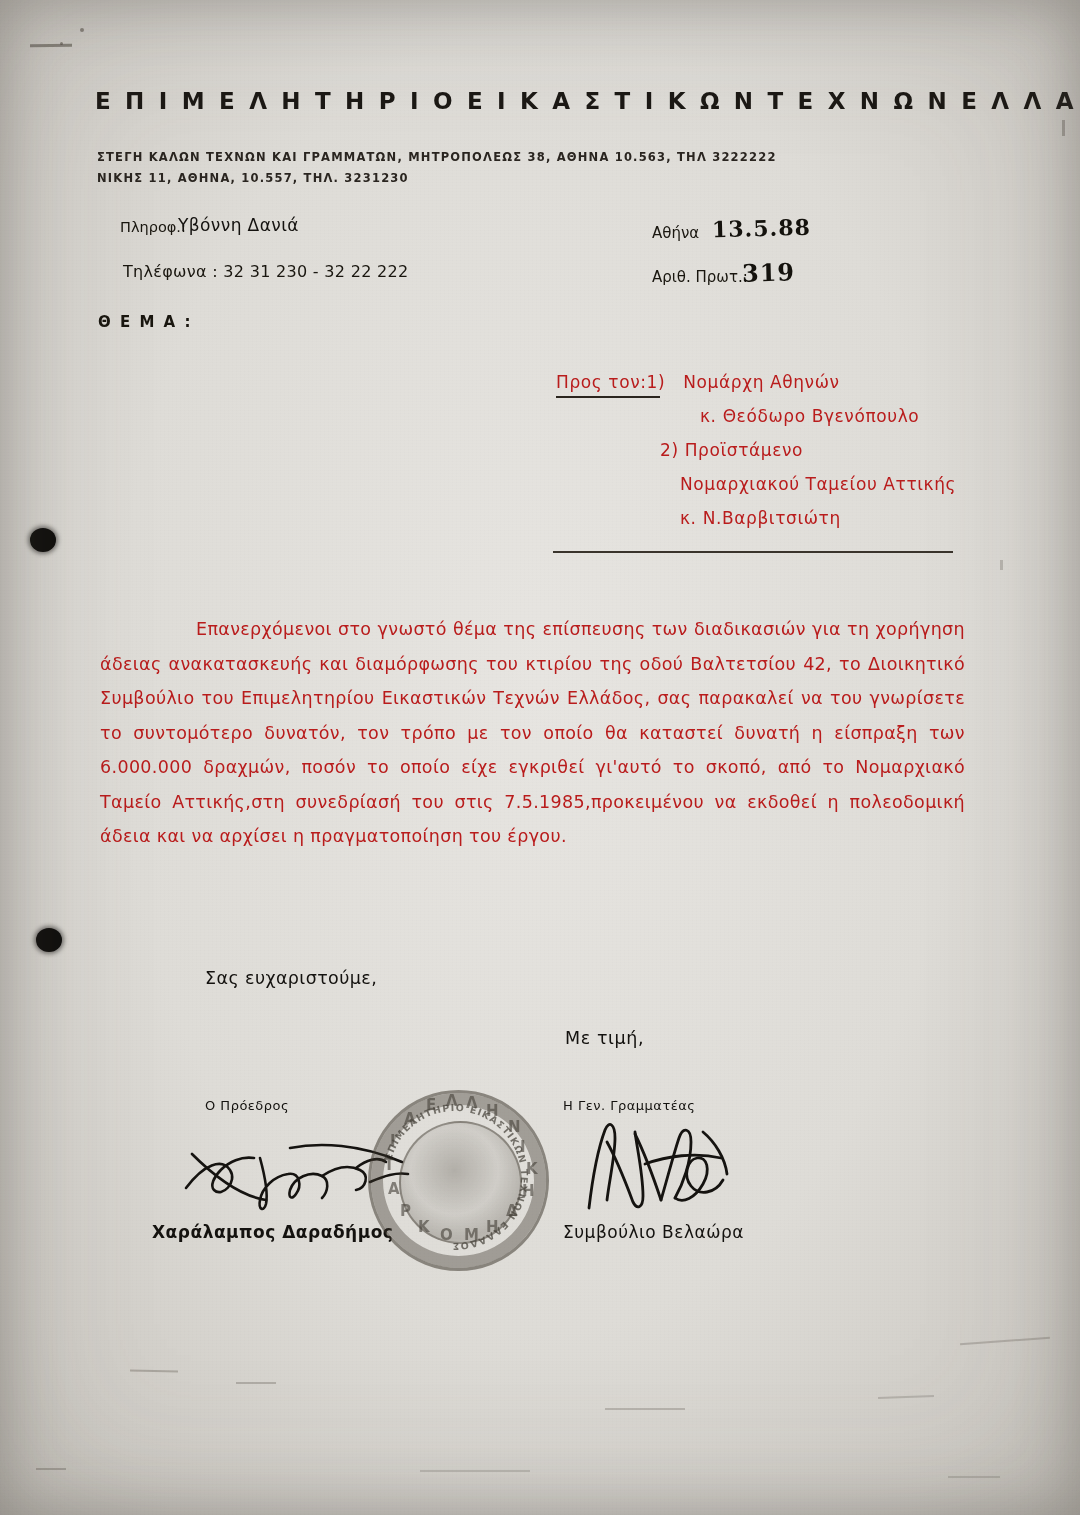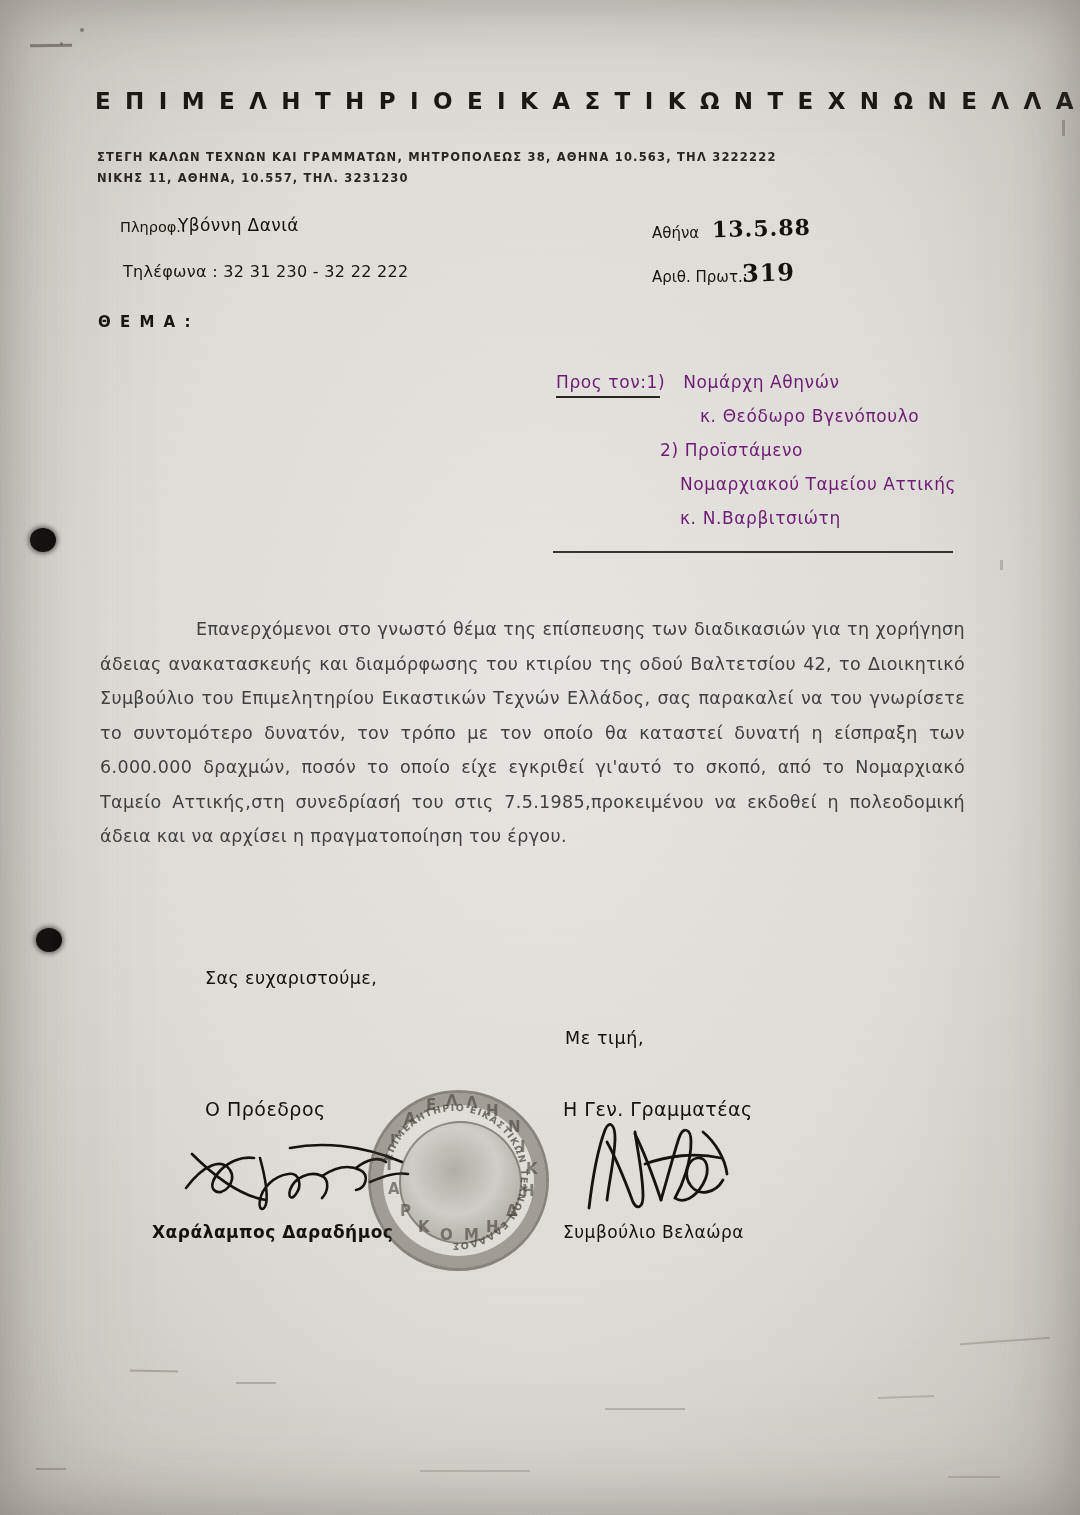--- a/index.html
+++ b/index.html
@@ -98,21 +98,21 @@
   }
   .hand-date { left: 712px; top: 215px; }
   .hand-num  { left: 742px; top: 258px; font-size: 24px; }
 
   
   .recip {
     position: absolute;
     font-size: 17px;
     letter-spacing: .6px;
     white-space: nowrap;
-    color: #701a75;
+    color: #b91c1c;
   }
   .r1 { left: 556px; top: 372px; }
   .r2 { left: 700px; top: 406px; }
   .r3 { left: 660px; top: 440px; }
   .r4 { left: 680px; top: 474px; }
   .r5 { left: 680px; top: 508px; }
   .recip-underline {
     position: absolute;
     left: 556px; top: 396px;
     width: 104px; height: 2px;
@@ -127,21 +127,21 @@
 
   
   .body-text {
     position: absolute;
     left: 100px;
     top: 612px;
     width: 865px;
     font-size: 17.5px;
     line-height: 34.5px;
     letter-spacing: .35px;
-    color: #404040;
+    color: #b91c1c;
     text-align: justify;
   }
   .body-text p { margin: 0 0 0 0; }
   .indent { display: inline-block; width: 96px; }
 
   .thanks {
     position: absolute;
     left: 205px;
     top: 968px;
     font-size: 17.5px;
@@ -151,21 +151,21 @@
     position: absolute;
     left: 565px;
     top: 1028px;
     font-size: 17.5px;
     letter-spacing: .6px;
   }
 
   
   .sig-title {
     position: absolute;
-    font-size: 19px;
+    font-size: 13px;
     letter-spacing: .5px;
     white-space: nowrap;
   }
   .st-left  { left: 205px; top: 1098px; }
   .st-right { left: 563px; top: 1098px; }
   .sig-name {
     position: absolute;
     font-size: 17px;
     letter-spacing: .5px;
     white-space: nowrap;

